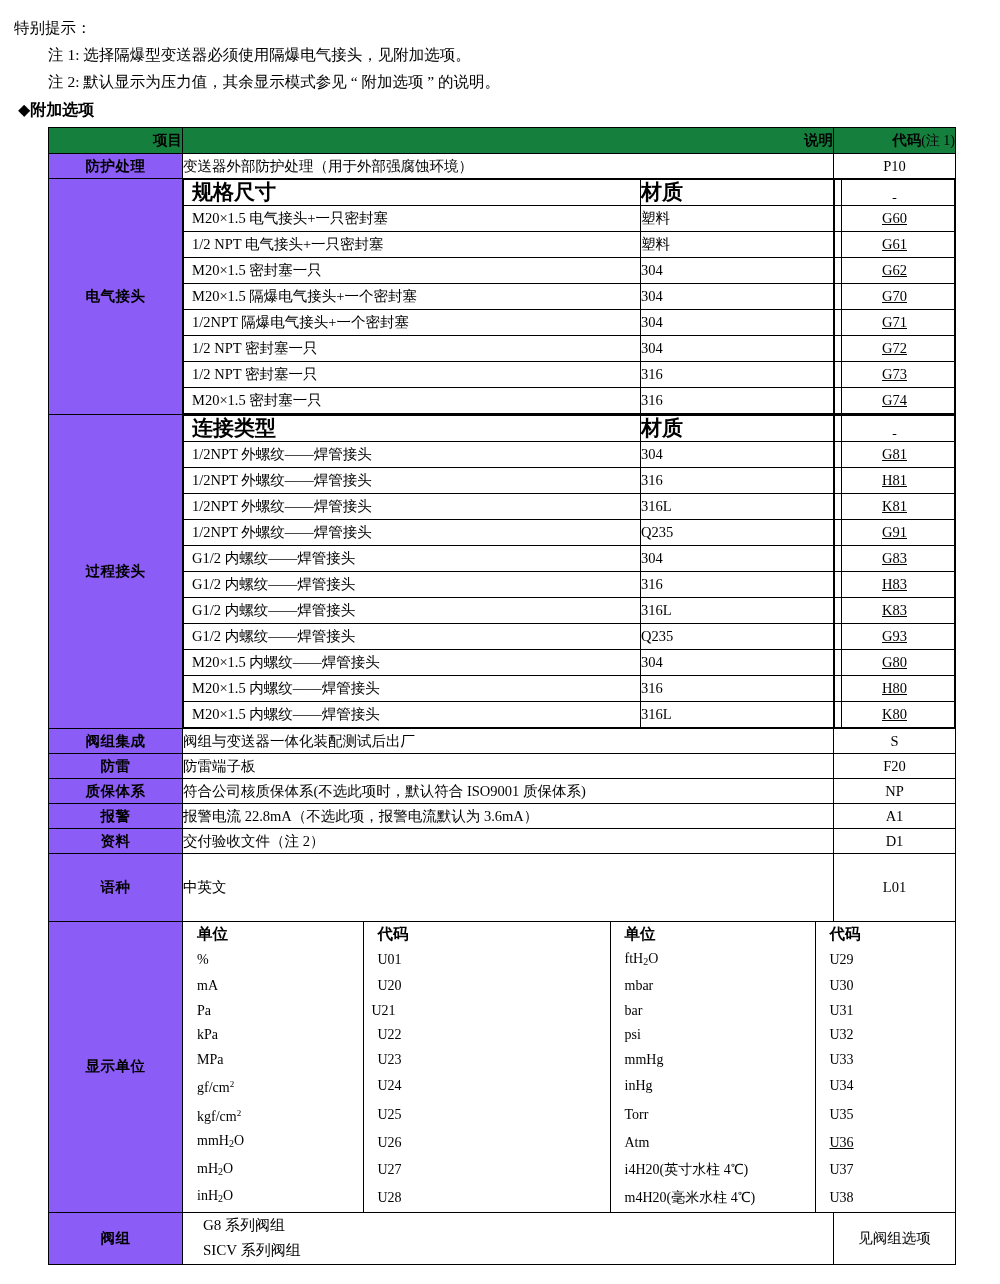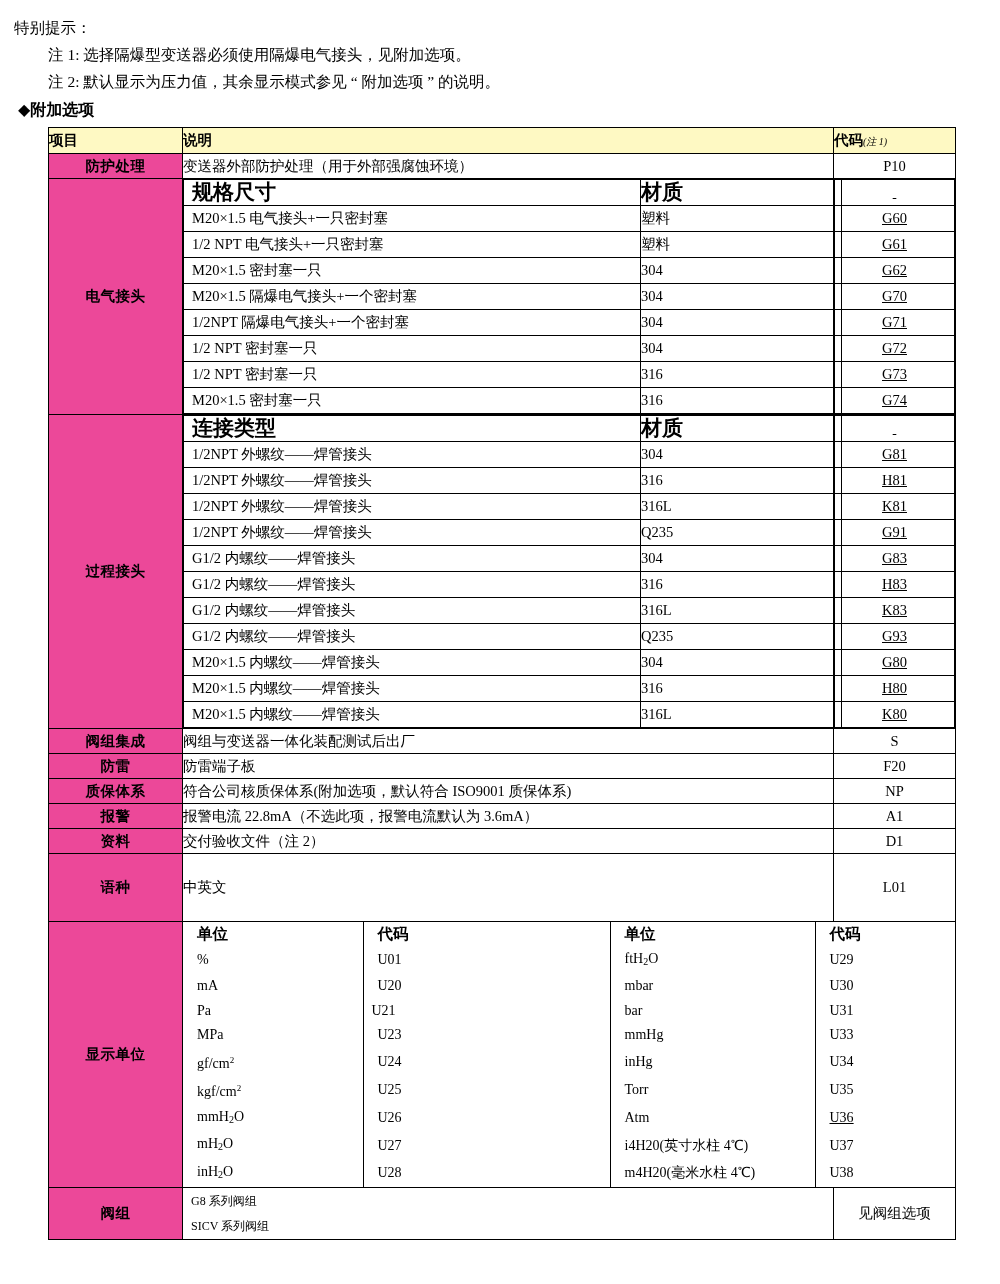--- a/index.html
+++ b/index.html
@@ -24,25 +24,25 @@
   table.main td,table.main th{
     border:1px solid #000;
     vertical-align:middle;
     font-size:14.5px;
     padding:0;
   }
   .col-item{width:134px;}
   .col-desc{width:651px;}
   .col-code{width:122px;}
 
-  .hdr{background:#fef9c3;text-align:left;font-weight:bold;font-size:16px;height:25px;}
-  .hdr .sub{font-weight:normal;font-size:10px;font-style:italic;}
+  .hdr{background:#15803d;text-align:right;font-weight:bold;font-size:16px;height:25px;}
+  .hdr .sub{font-weight:normal;font-size:14px;}
 
   .itemcell{
-    background:#ec4899;text-align:center;font-weight:bold;font-size:16px;
+    background:#8b5cf6;text-align:center;font-weight:bold;font-size:16px;
     letter-spacing:.5px;
   }
   .codecell{text-align:center;font-size:15px;font-family:"Liberation Serif",serif;}
   .desccell{padding:0 0 0 8px;font-size:15px;}
 
   .r-simple{height:25px;}
 
   
   .list{width:100%;border-collapse:collapse;table-layout:fixed;}
   .list td{border:0;padding:0;height:25px;font-size:15px;line-height:25px;white-space:nowrap;}
@@ -62,21 +62,21 @@
   table.units td.u1{width:180px;padding-left:14px;}
   table.units td.u2{width:247px;padding-left:14px;}
   table.units td.u3{width:205px;padding-left:14px;border-left:1px solid #000;}
   table.units td.u4{padding-left:14px;}
   table.units .uhead td{font-weight:bold;font-size:15.5px;}
   sub{font-size:10px;vertical-align:-2px;}
   sup{font-size:9px;vertical-align:5px;}
 
   .unit-mono{font-family:"Liberation Serif",serif;}
 
-  .vg{padding-left:8px;font-size:12px;line-height:25px;}
+  .vg{padding-left:20px;font-size:15px;line-height:25px;}
 </style>
 </head>
 <body>
 
 <div class="page">
 
   <div class="notes">
     <div class="note-line">特别提示：</div>
     <div class="note-line note-indent">注 1: 选择隔爆型变送器必须使用隔爆电气接头，见附加选项。</div>
     <div class="note-line note-indent">注 2: 默认显示为压力值，其余显示模式参见 “ 附加选项 ” 的说明。</div>
@@ -290,21 +290,21 @@
       </tr>
 
       <tr class="r-simple">
         <td class="itemcell">防雷</td>
         <td class="desccell">防雷端子板</td>
         <td class="codecell">F20</td>
       </tr>
 
       <tr class="r-simple">
         <td class="itemcell">质保体系</td>
-        <td class="desccell">符合公司核质保体系(附加选项，默认符合 ISO9001 质保体系)</td>
+        <td class="desccell">符合公司核质保体系(不选此项时，默认符合 ISO9001 质保体系)</td>
         <td class="codecell">NP</td>
       </tr>
 
       <tr class="r-simple">
         <td class="itemcell">报警</td>
         <td class="desccell">报警电流 22.8mA（不选此项，报警电流默认为 3.6mA）</td>
         <td class="codecell">A1</td>
       </tr>
 
       <tr class="r-simple">
@@ -348,20 +348,26 @@
                     <td class="u3 unit-mono">mbar</td>
                     <td class="u4 unit-mono" style="border-left: 1px solid rgb(0, 0, 0);">U30</td>
                   </tr>
                   <tr>
                     <td class="u1 unit-mono">Pa</td>
                     <td class="u2 unit-mono" style="border-left: 1px solid rgb(0, 0, 0); padding-left: 8px;">U21</td>
                     <td class="u3 unit-mono">bar</td>
                     <td class="u4 unit-mono" style="border-left: 1px solid rgb(0, 0, 0);">U31</td>
                   </tr>
                   <tr>
+                    <td class="u1 unit-mono">kPa</td>
+                    <td class="u2 unit-mono" style="border-left: 1px solid rgb(0, 0, 0);">U22</td>
+                    <td class="u3 unit-mono">psi</td>
+                    <td class="u4 unit-mono" style="border-left: 1px solid rgb(0, 0, 0);">U32</td>
+                  </tr>
+                  <tr>
                     <td class="u1 unit-mono">MPa</td>
                     <td class="u2 unit-mono" style="border-left: 1px solid rgb(0, 0, 0);">U23</td>
                     <td class="u3 unit-mono">mmHg</td>
                     <td class="u4 unit-mono" style="border-left: 1px solid rgb(0, 0, 0);">U33</td>
                   </tr>
                   <tr>
                     <td class="u1 unit-mono">gf/cm<sup>2</sup></td>
                     <td class="u2 unit-mono" style="border-left: 1px solid rgb(0, 0, 0);">U24</td>
                     <td class="u3 unit-mono">inHg</td>
                     <td class="u4 unit-mono" style="border-left: 1px solid rgb(0, 0, 0);">U34</td>

